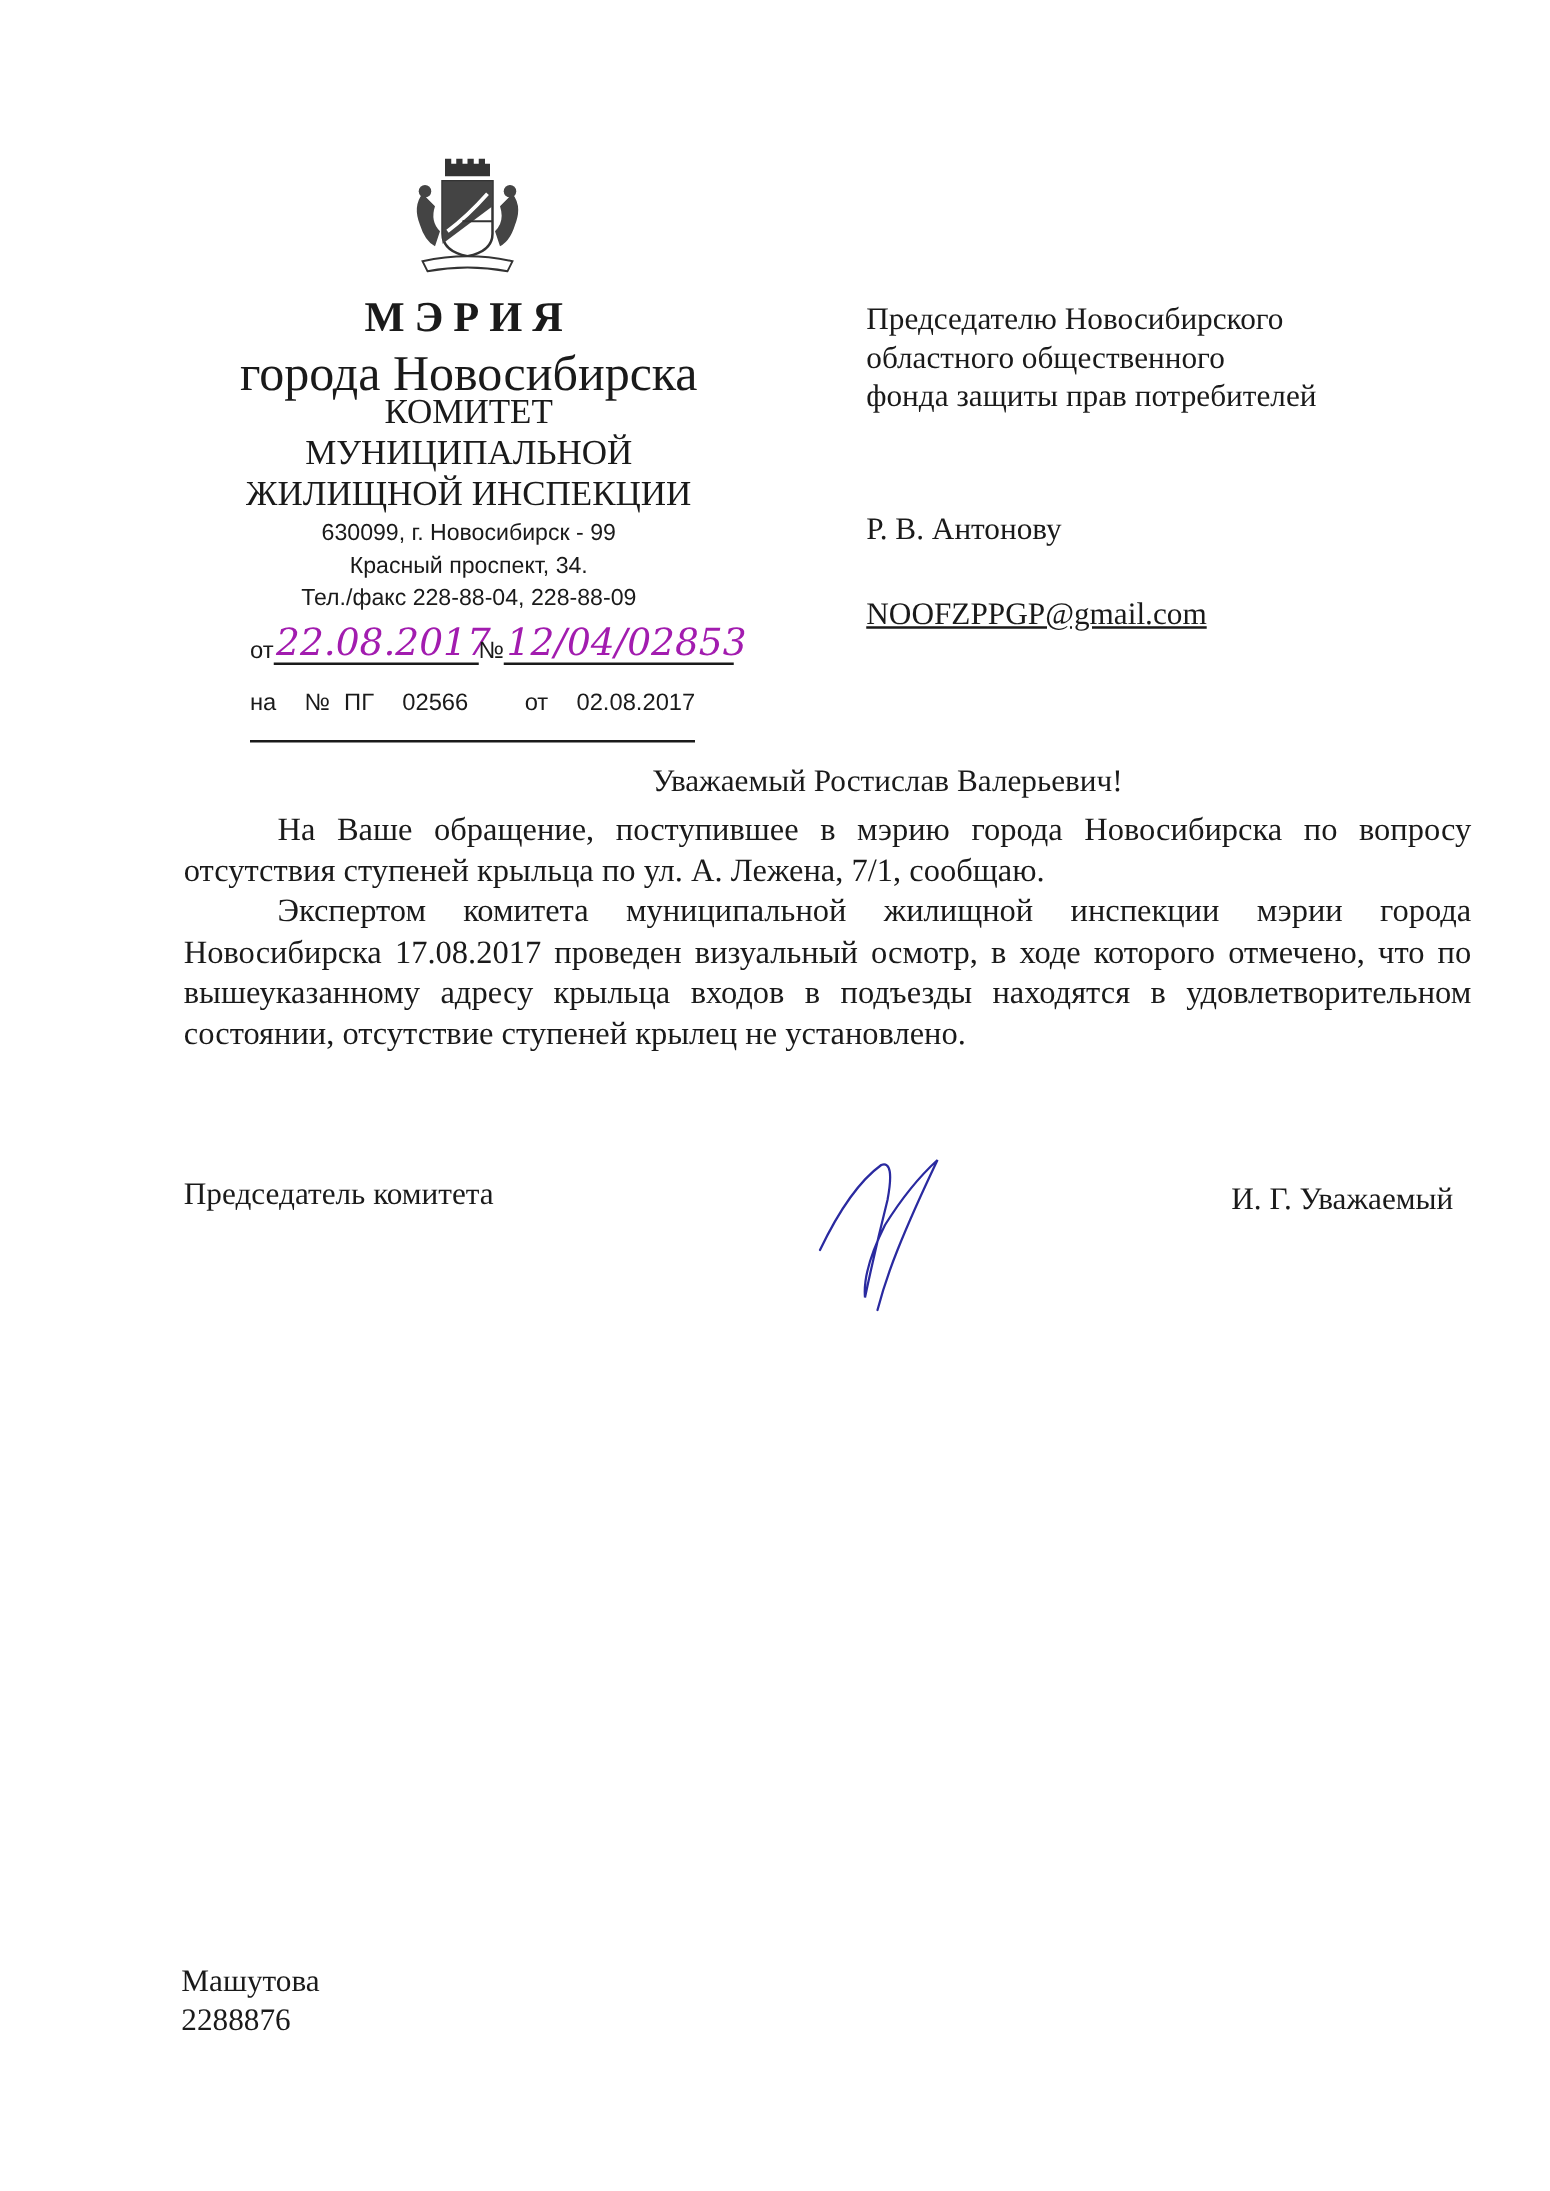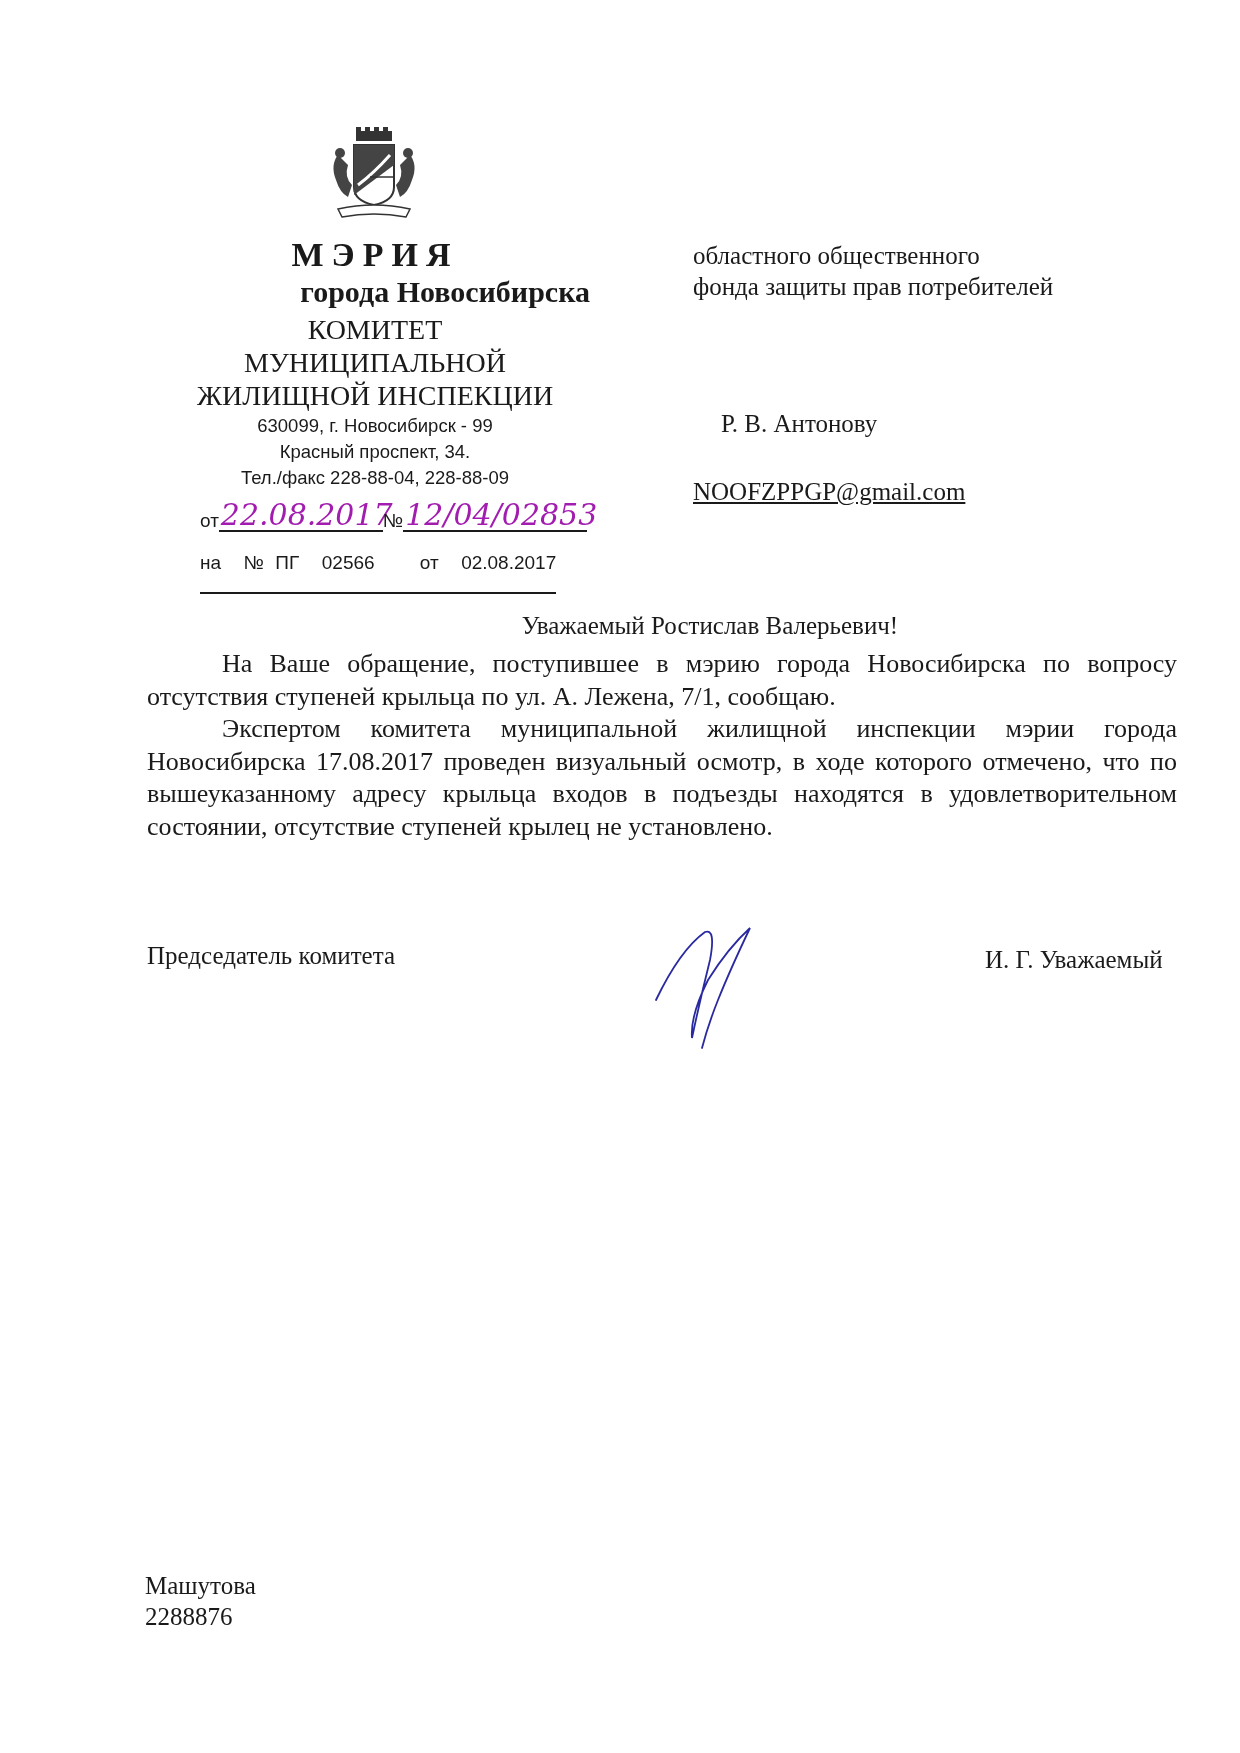--- a/index.html
+++ b/index.html
@@ -1,32 +1,32 @@
 <!DOCTYPE html>
 <html><head>
   <meta charset="utf-8">
   <style>
     html, body { margin: 0; padding: 0; background: #ffffff; }
     body { width: 1240px; height: 1753px; position: relative; overflow: hidden; color: #1a1a1a; }
     .serif { font-family: "Liberation Serif", "DejaVu Serif", serif; }
     .sans { font-family: "Liberation Sans", "DejaVu Sans", sans-serif; }
     .emblem { position: absolute; left: 318px; top: 125px; width: 112px; height: 100px; }
     .lh-mayor { position: absolute; left: 160px; top: 236px; width: 430px; text-align: center; font-size: 34px; font-weight: bold; letter-spacing: 8px; }
-    .lh-city { position: absolute; left: 160px; top: 275px; width: 430px; text-align: right; font-size: 30px; font-weight: bold; }
+    .lh-city { position: absolute; left: 160px; top: 275px; width: 430px; text-align: center; font-size: 40px; font-weight: normal; }
     .lh-committee { position: absolute; left: 160px; top: 313px; width: 430px; text-align: center; font-size: 28px; line-height: 33px; }
     .lh-addr { position: absolute; left: 160px; top: 413px; width: 430px; text-align: center; font-size: 18.5px; line-height: 26px; }
 
     .regline { position: absolute; left: 200px; top: 500px; font-size: 19px; display: flex; align-items: flex-end; }
     .hand { font-family: "DejaVu Serif", serif; font-style: italic; color: #a21caf; font-size: 30px; line-height: 30px; }
     .u-slot { display: inline-block; border-bottom: 2px solid #1a1a1a; padding: 0 2px; }
     .refline { position: absolute; left: 200px; top: 552px; font-size: 19px; border-bottom: 2px solid #1a1a1a; padding-bottom: 18px; word-spacing: 6px; }
 
     
     .addressee { position: absolute; left: 693px; top: 240px; font-size: 25px; line-height: 31px; }
-    .addressee-name { position: absolute; left: 693px; top: 410px; font-size: 25px; margin-left: 28px; }
+    .addressee-name { position: absolute; left: 693px; top: 410px; font-size: 25px; }
     .addressee-email { position: absolute; left: 693px; top: 478px; font-size: 25px; text-decoration: underline; }
 
     
     .salutation { position: absolute; left: 0; width: 1240px; top: 612px; text-align: center; font-size: 25px; padding-left: 180px; box-sizing: border-box; }
     .body-text { position: absolute; left: 147px; top: 648px; width: 1030px; font-size: 26px; line-height: 32.5px; text-align: justify; }
     .body-text p { margin: 0; text-indent: 75px; }
 
     
     .sig-title { position: absolute; left: 147px; top: 942px; font-size: 25px; }
     .sig-name { position: absolute; left: 985px; top: 946px; font-size: 25px; }
@@ -78,20 +78,21 @@
     <span class="hand">22.08.2017</span>
   </span>
   <span>№</span>
   <span class="u-slot" style="width:180px;">
     <span class="hand">12/04/02853</span>
   </span>
 </div>
 <div class="refline sans" style="white-space:pre;">на  № ПГ  02566    от  02.08.2017</div>
 
 <div class="addressee serif">
+  <div>Председателю Новосибирского</div>
   <div>областного общественного</div>
   <div>фонда защиты прав потребителей</div>
 </div>
 <div class="addressee-name serif">Р. В. Антонову</div>
 <div class="addressee-email serif">NOOFZPPGP@gmail.com</div>
 
 <div class="salutation serif">Уважаемый Ростислав Валерьевич!</div>
 
 <div class="body-text serif">
   <p>На Ваше обращение, поступившее в мэрию города Новосибирска по вопросу  отсутствия ступеней крыльца по ул. А. Лежена, 7/1, сообщаю.</p>

